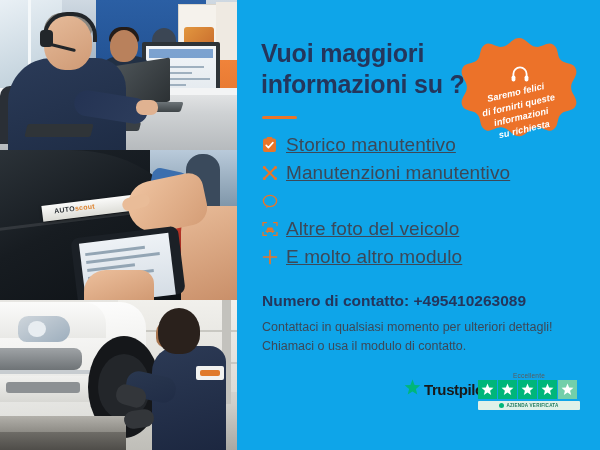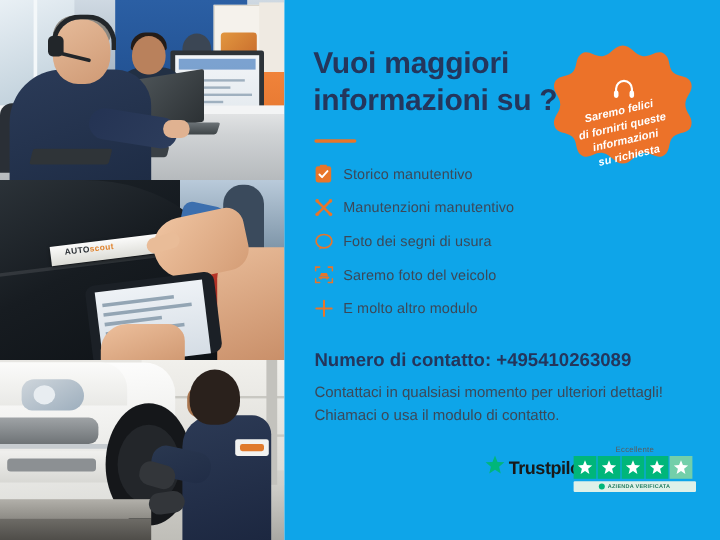--- a/index.html
+++ b/index.html
@@ -421,23 +421,24 @@
   .feature .ic {
     width: 24px;
     min-width: 24px;
     display: flex;
     align-items: center;
     justify-content: flex-start;
     color: #e8752a;
   }
   .feature .ic svg { display: block; }
   .feature .lbl {
-    font-size: 12px;
+    font-size: 19px;
     color: #3c4858;
     letter-spacing: .1px;
+    text-decoration: underline;
   }
 
   
   .phone-line {
     position: absolute;
     left: 25px; top: 292px;
     font-size: 15.5px;
     font-weight: 700;
     color: #24365c;
     white-space: nowrap;
@@ -680,35 +681,34 @@
         <span class="lbl">Manutenzioni manutentivo</span>
       </div>
 
       <div class="feature">
         <span class="ic">
           <svg width="16" height="15" viewBox="0 0 16 15">
             <ellipse cx="8" cy="7" rx="6.6" ry="5.6" fill="none" stroke="#e8752a" stroke-width="1.4"></ellipse>
             <path d="M5.2 11.6 L3.4 14.2 L6.6 12.7 Z" fill="#e8752a"></path>
           </svg>
         </span>
-        <span class="lbl">Foto dei segni di usura</span>
       </div>
 
       <div class="feature">
         <span class="ic">
           <svg width="16" height="16" viewBox="0 0 16 16">
             <path d="M1 4.6 V1.6 H4.4" stroke="#e8752a" stroke-width="1.3" fill="none" stroke-linecap="round"></path>
             <path d="M11.6 1.6 H15 V4.6" stroke="#e8752a" stroke-width="1.3" fill="none" stroke-linecap="round"></path>
             <path d="M15 11.4 V14.4 H11.6" stroke="#e8752a" stroke-width="1.3" fill="none" stroke-linecap="round"></path>
             <path d="M4.4 14.4 H1 V11.4" stroke="#e8752a" stroke-width="1.3" fill="none" stroke-linecap="round"></path>
             <path d="M3.6 9.6 h8.8 v1.5 h-1.3 v.8 h-1.2 v-.8 H6.1 v.8 H4.9 v-.8 H3.6 z" fill="#e8752a"></path>
             <path d="M4.4 9.4 L5.6 6.6 h4.8 l1.2 2.8 z" fill="#e8752a"></path>
           </svg>
         </span>
-        <span class="lbl">Saremo foto del veicolo</span>
+        <span class="lbl">Altre foto del veicolo</span>
       </div>
 
       <div class="feature">
         <span class="ic">
           <svg width="16" height="16" viewBox="0 0 16 16">
             <path d="M8 1.6 V14.4" stroke="#e8752a" stroke-width="1.7" stroke-linecap="round"></path>
             <path d="M1.6 8 H14.4" stroke="#e8752a" stroke-width="1.7" stroke-linecap="round"></path>
           </svg>
         </span>
         <span class="lbl">E molto altro modulo</span>

